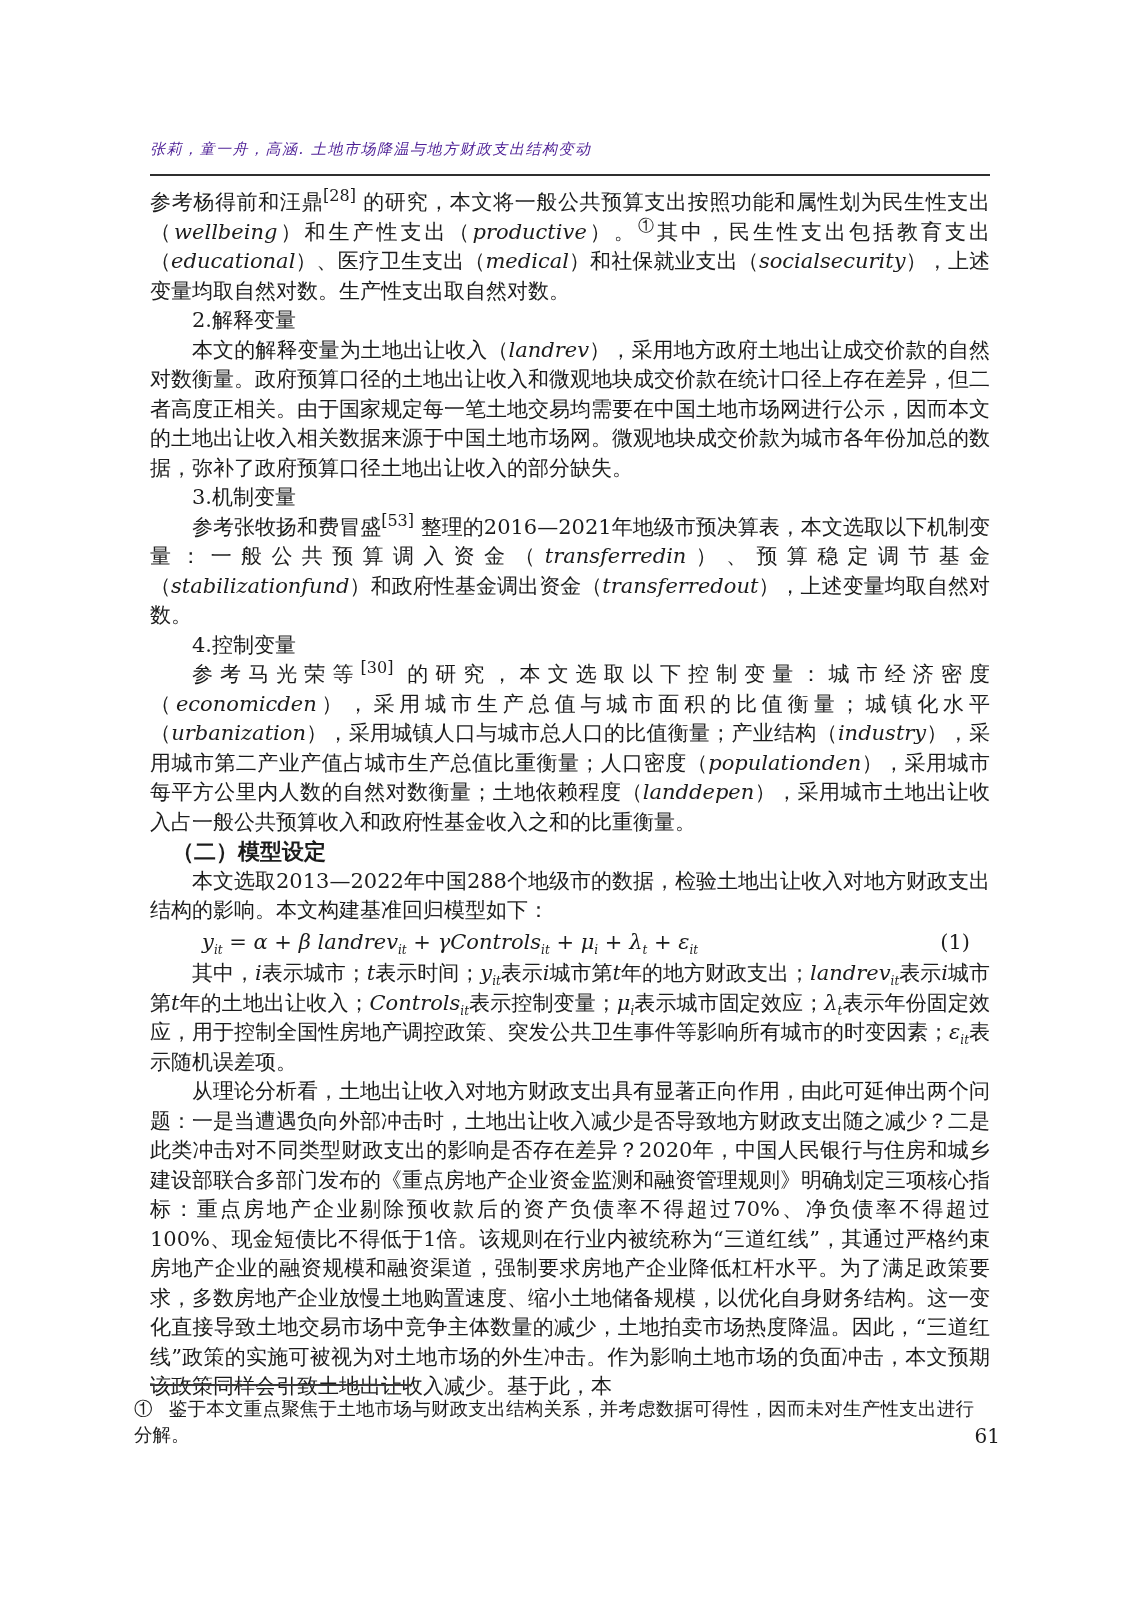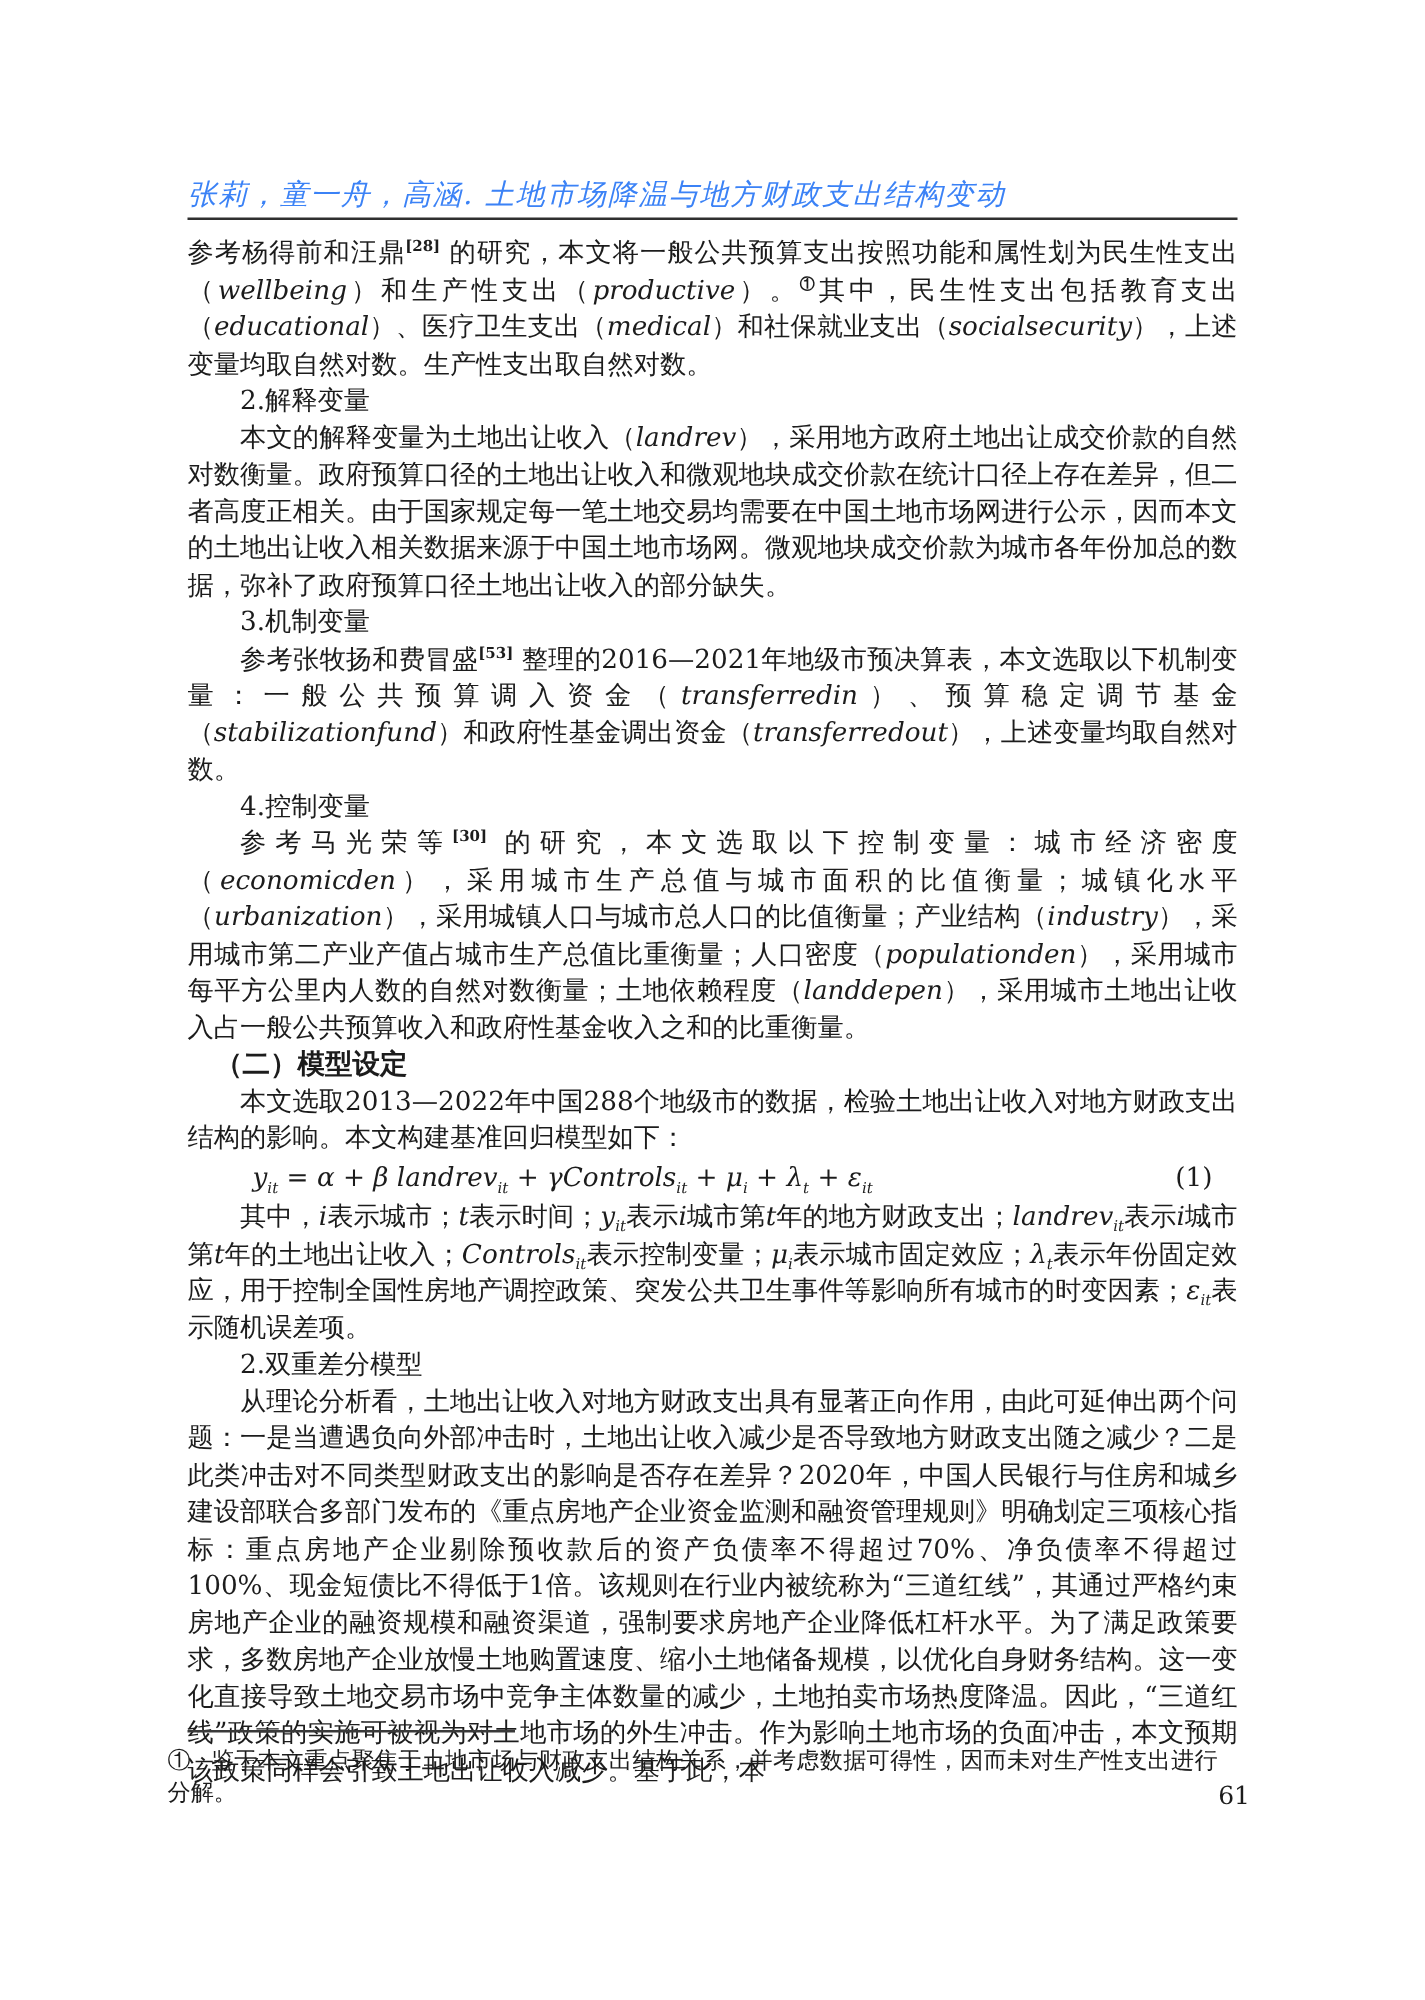--- a/index.html
+++ b/index.html
@@ -7,41 +7,41 @@
     position:relative;
     width:1140px;
     height:1600px;
     background:#ffffff;
     overflow:hidden;
     font-family:"DejaVu Serif","Liberation Serif",serif;
     color:#1c1c1c;
   }
   .running-head{
     position:absolute;left:150px;top:140px;width:840px;
-    font-size:23px;font-style:italic;color:#3b82f6;letter-spacing:1.5px;
+    font-size:15px;font-style:italic;color:#4c1d95;letter-spacing:1.5px;
     white-space:nowrap;
   }
   .header-rule{
     position:absolute;left:150px;top:174px;width:840px;height:2px;background:#2f2f2f;
   }
   .doc-body{
     position:absolute;left:150px;top:188px;width:840px;
     font-size:21px;line-height:29.5px;text-align:justify;
     text-justify:inter-ideograph;
   }
   .para{margin:0;text-indent:2em;}
   .para.noindent{text-indent:0;}
   .h3{margin:0;text-indent:2em;}
   .h2{
     margin:0;text-indent:1em;
     font-family:"DejaVu Sans","Liberation Sans",sans-serif;
     font-weight:bold;font-size:22px;
   }
   em{font-style:italic;}
-  sup{font-size:12px;vertical-align:super;line-height:0;font-weight:bold;}
+  sup{font-size:16px;vertical-align:super;line-height:0;}
   sub{font-size:12px;font-style:italic;line-height:0;vertical-align:sub;}
   .eq{position:relative;margin:0;padding-left:52px;text-indent:0;padding-top:2px;padding-bottom:2px;}
   .eq-num{position:absolute;right:20px;top:2px;font-style:normal;}
   .footnote-rule{
     position:absolute;left:150px;top:1384px;width:262px;height:2px;background:#3a3a3a;
   }
   .footnote{
     position:absolute;left:134px;top:1396px;width:840px;
     font-size:18.5px;line-height:26px;text-align:justify;
   }
@@ -65,21 +65,20 @@
       <div class="h3">2.解释变量</div>
       <div class="para">本文的解释变量为土地出让收入（<em>landrev</em>），采用地方政府土地出让成交价款的自然对数衡量。政府预算口径的土地出让收入和微观地块成交价款在统计口径上存在差异，但二者高度正相关。由于国家规定每一笔土地交易均需要在中国土地市场网进行公示，因而本文的土地出让收入相关数据来源于中国土地市场网。微观地块成交价款为城市各年份加总的数据，弥补了政府预算口径土地出让收入的部分缺失。</div>
       <div class="h3">3.机制变量</div>
       <div class="para">参考张牧扬和费冒盛<sup>[53]</sup> 整理的2016—2021年地级市预决算表，本文选取以下机制变量：一般公共预算调入资金（<em>transferredin</em>）、预算稳定调节基金（<em>stabilizationfund</em>）和政府性基金调出资金（<em>transferredout</em>），上述变量均取自然对数。</div>
       <div class="h3">4.控制变量</div>
       <div class="para">参考马光荣等<sup>[30]</sup> 的研究，本文选取以下控制变量：城市经济密度（<em>economicden</em>），采用城市生产总值与城市面积的比值衡量；城镇化水平（<em>urbanization</em>），采用城镇人口与城市总人口的比值衡量；产业结构（<em>industry</em>），采用城市第二产业产值占城市生产总值比重衡量；人口密度（<em>populationden</em>），采用城市每平方公里内人数的自然对数衡量；土地依赖程度（<em>landdepen</em>），采用城市土地出让收入占一般公共预算收入和政府性基金收入之和的比重衡量。</div>
       <div class="h2">（二）模型设定</div>
       <div class="para">本文选取2013—2022年中国288个地级市的数据，检验土地出让收入对地方财政支出结构的影响。本文构建基准回归模型如下：</div>
       <div class="eq"><span><em>y</em><sub>it</sub> = <em>α</em> + <em>β </em><em>landrev</em><sub>it</sub> + <em>γ</em><em>Controls</em><sub>it</sub> + <em>μ</em><sub>i</sub> + <em>λ</em><sub>t</sub> + <em>ε</em><sub>it</sub></span><span class="eq-num">(1)</span></div>
       <div class="para">其中，<em>i</em>表示城市；<em>t</em>表示时间；<em>y</em><sub>it</sub>表示<em>i</em>城市第<em>t</em>年的地方财政支出；<em>landrev</em><sub>it</sub>表示<em>i</em>城市第<em>t</em>年的土地出让收入；<em>Controls</em><sub>it</sub>表示控制变量；<em>μ</em><sub>i</sub>表示城市固定效应；<em>λ</em><sub>t</sub>表示年份固定效应，用于控制全国性房地产调控政策、突发公共卫生事件等影响所有城市的时变因素；<em>ε</em><sub>it</sub>表示随机误差项。</div>
-      <div class="h3">2.双重差分模型</div>
       <div class="para">从理论分析看，土地出让收入对地方财政支出具有显著正向作用，由此可延伸出两个问题：一是当遭遇负向外部冲击时，土地出让收入减少是否导致地方财政支出随之减少？二是此类冲击对不同类型财政支出的影响是否存在差异？2020年，中国人民银行与住房和城乡建设部联合多部门发布的《重点房地产企业资金监测和融资管理规则》明确划定三项核心指标：重点房地产企业剔除预收款后的资产负债率不得超过70%、净负债率不得超过100%、现金短债比不得低于1倍。该规则在行业内被统称为“三道红线”，其通过严格约束房地产企业的融资规模和融资渠道，强制要求房地产企业降低杠杆水平。为了满足政策要求，多数房地产企业放慢土地购置速度、缩小土地储备规模，以优化自身财务结构。这一变化直接导致土地交易市场中竞争主体数量的减少，土地拍卖市场热度降温。因此，“三道红线”政策的实施可被视为对土地市场的外生冲击。作为影响土地市场的负面冲击，本文预期该政策同样会引致土地出让收入减少。基于此，本</div>
     </div>
 
   <div class="footnote-rule"></div>
 
   <div class="footnote">
     <span class="footnote-marker">①</span><span>鉴于本文重点聚焦于土地市场与财政支出结构关系，并考虑数据可得性，因而未对生产性支出进行分解。</span>
   </div>
 
   <div class="page-number">61</div>

